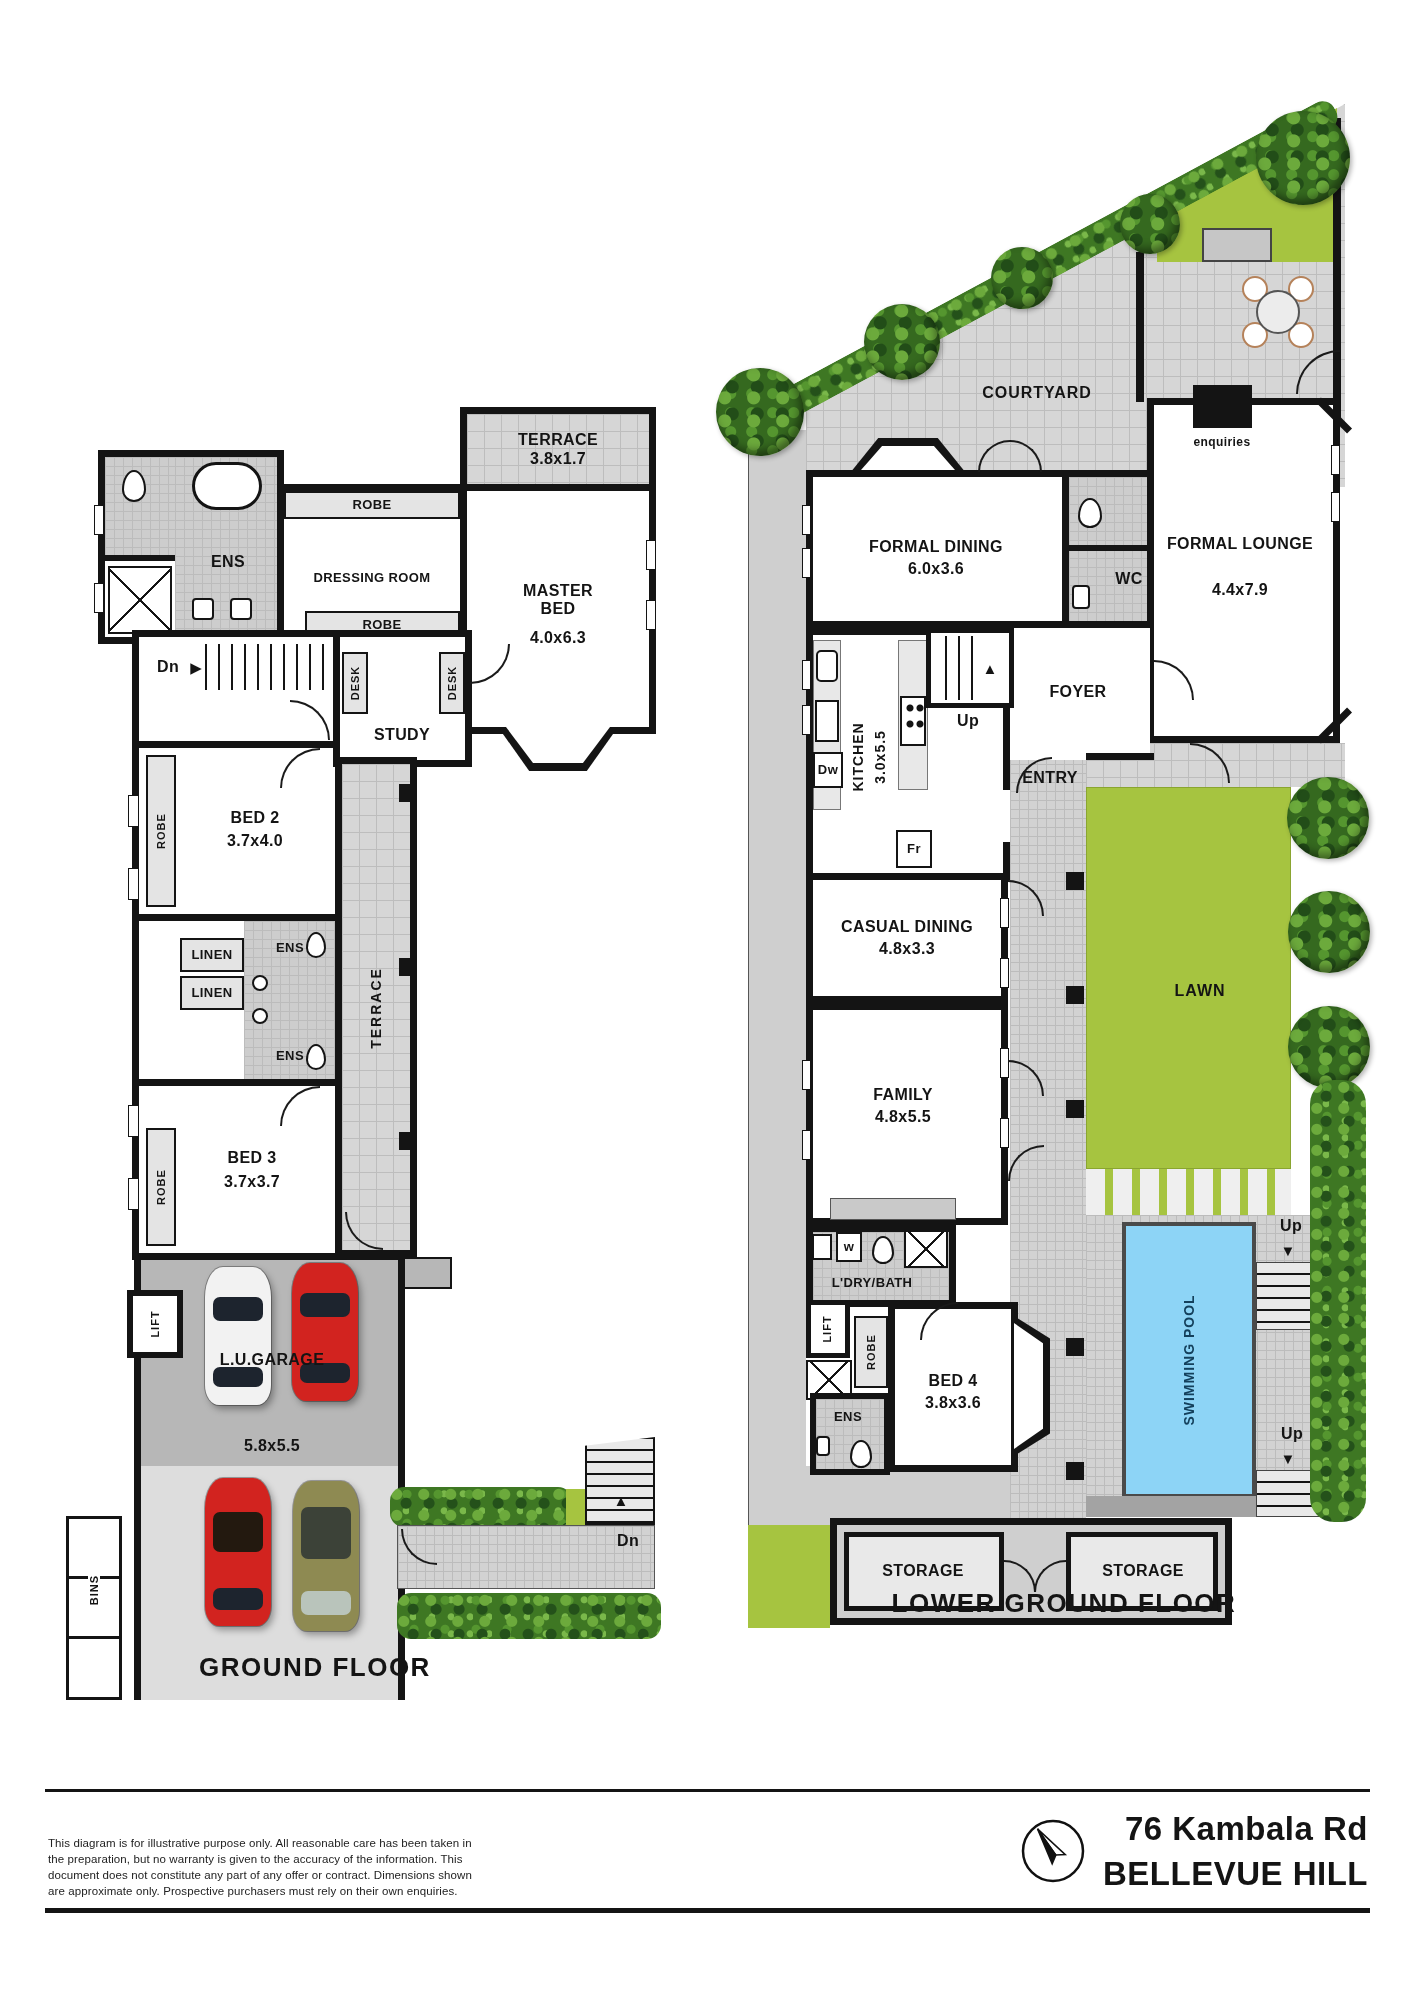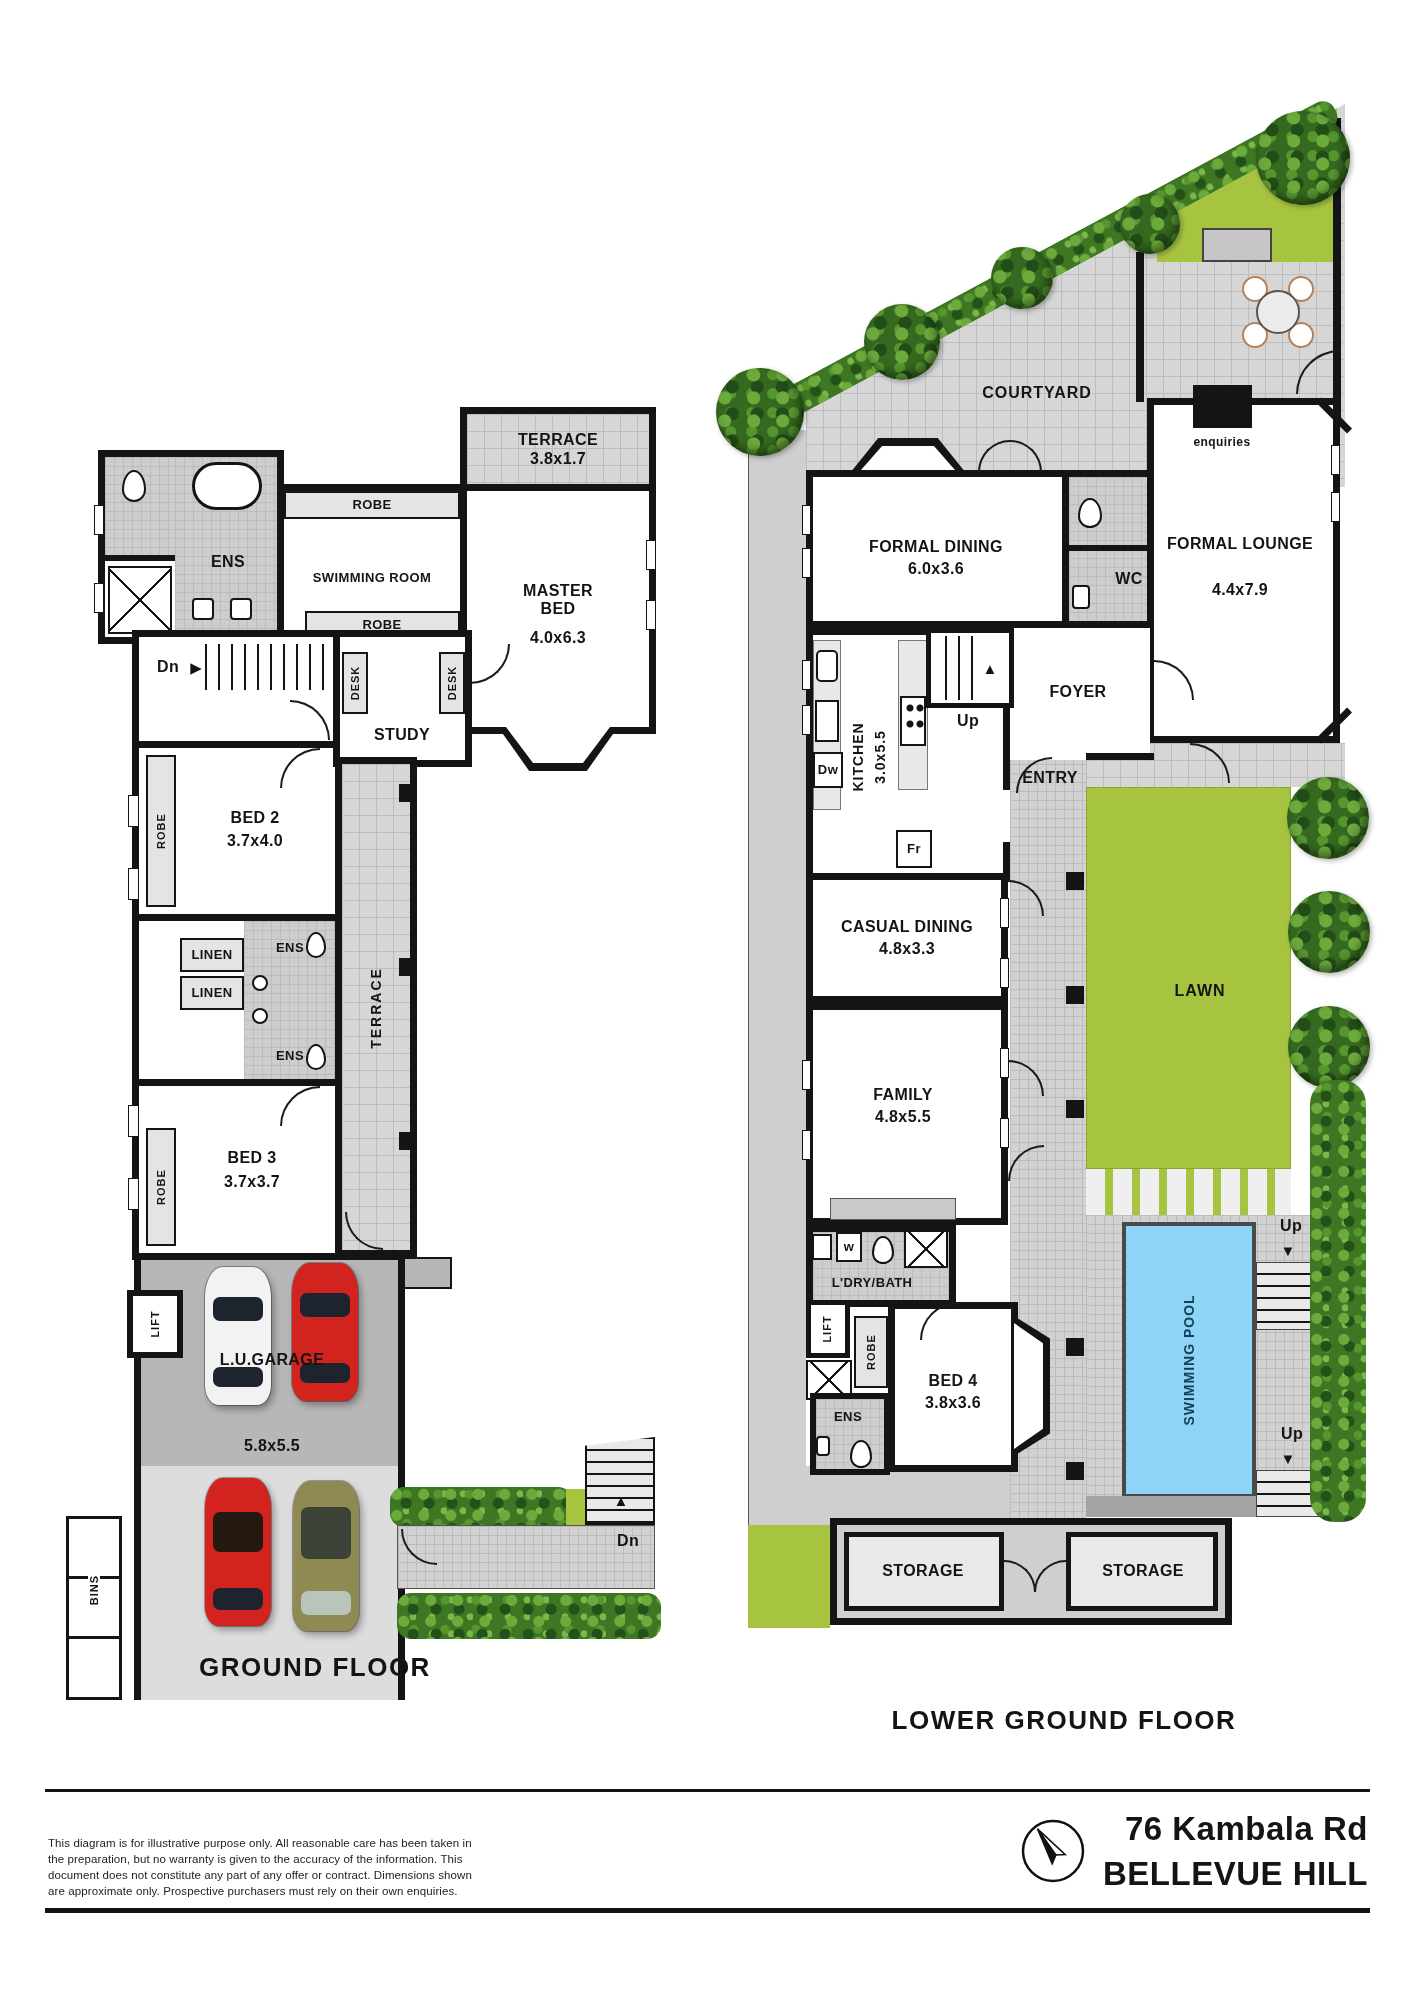--- a/index.html
+++ b/index.html
@@ -77,21 +77,21 @@
     <div class="a" style="left:8px;top:0;right:8px;bottom:8px;background:#fff;clip-path:polygon(0 0,100% 0,74% 100%,26% 100%);"></div>
   </div>
   <div class="lbl wrap" style="left:558px;top:600px;">MASTER BED</div>
   <div class="lbl" style="left:558px;top:638px;">4.0x6.3</div>
   <div class="a win" style="left:646px;top:540px;width:10px;height:30px;"></div>
   <div class="a win" style="left:646px;top:600px;width:10px;height:30px;"></div>
 
   <div class="a room" style="left:277px;top:484px;width:190px;height:160px;"></div>
   <div class="a band" style="left:284px;top:491px;width:176px;height:28px;"></div>
   <div class="lbl sm" style="left:372px;top:505px;">ROBE</div>
-  <div class="lbl sm" style="left:372px;top:578px;">SWIMMING ROOM</div>
+  <div class="lbl sm" style="left:372px;top:578px;">DRESSING ROOM</div>
   <div class="a band" style="left:305px;top:611px;width:155px;height:28px;"></div>
   <div class="lbl sm" style="left:382px;top:625px;">ROBE</div>
 
   <div class="a room" style="left:98px;top:450px;width:186px;height:194px;"></div>
   <div class="a ftile" style="left:105px;top:457px;width:70px;height:100px;background-color:#cdcdcd;"></div>
   <div class="a wall" style="left:105px;top:555px;width:70px;height:6px;"></div>
   <div class="a toilet" style="left:122px;top:470px;width:24px;height:32px;"></div>
   <div class="a xbox" style="left:108px;top:566px;width:64px;height:68px;"></div>
   <div class="a ftile" style="left:175px;top:457px;width:102px;height:180px;background-color:#cdcdcd;"></div>
   <div class="a tub" style="left:192px;top:462px;width:70px;height:48px;"></div>
@@ -355,21 +355,21 @@
   <div class="a pillar" style="left:1066px;top:872px;width:18px;height:18px;"></div>
   <div class="a pillar" style="left:1066px;top:986px;width:18px;height:18px;"></div>
   <div class="a pillar" style="left:1066px;top:1100px;width:18px;height:18px;"></div>
   <div class="a pillar" style="left:1066px;top:1338px;width:18px;height:18px;"></div>
   <div class="a pillar" style="left:1066px;top:1462px;width:18px;height:18px;"></div>
 
   <div class="a arc" style="left:1154px;top:660px;width:40px;height:40px;transform:rotate(180deg);"></div>
   <div class="a arc" style="left:1296px;top:350px;width:44px;height:44px;transform:rotate(90deg);"></div>
   <div class="a arc" style="left:1190px;top:743px;width:40px;height:40px;transform:rotate(180deg);"></div>
 
-  <div class="plan-title" style="left:1064px;top:1720px;">LOWER GROUND FLOOR</div>
+  <div class="plan-title" style="left:1064px;top:1603px;">LOWER GROUND FLOOR</div>
 
   <div class="a" style="left:45px;top:1789px;width:1325px;height:3px;background:#141414;"></div>
 
   <div class="disc" style="left:48px;top:1836px;">This diagram is for illustrative purpose only. All reasonable care has been taken in</div>
   <div class="disc" style="left:48px;top:1852px;">the preparation, but no warranty is given to the accuracy of the information. This</div>
   <div class="disc" style="left:48px;top:1868px;text-align:center;">document does not constitute any part of any offer or contract. Dimensions shown</div>
   <div class="disc" style="left:48px;top:1884px;">are approximate only. Prospective purchasers must rely on their own enquiries.</div>
 
   <svg width="70" height="70" viewBox="-35 -35 70 70" style="position:absolute;left:1018px;top:1816px;">
     <circle r="30" fill="#fff" stroke="#111" stroke-width="2.5"></circle>

